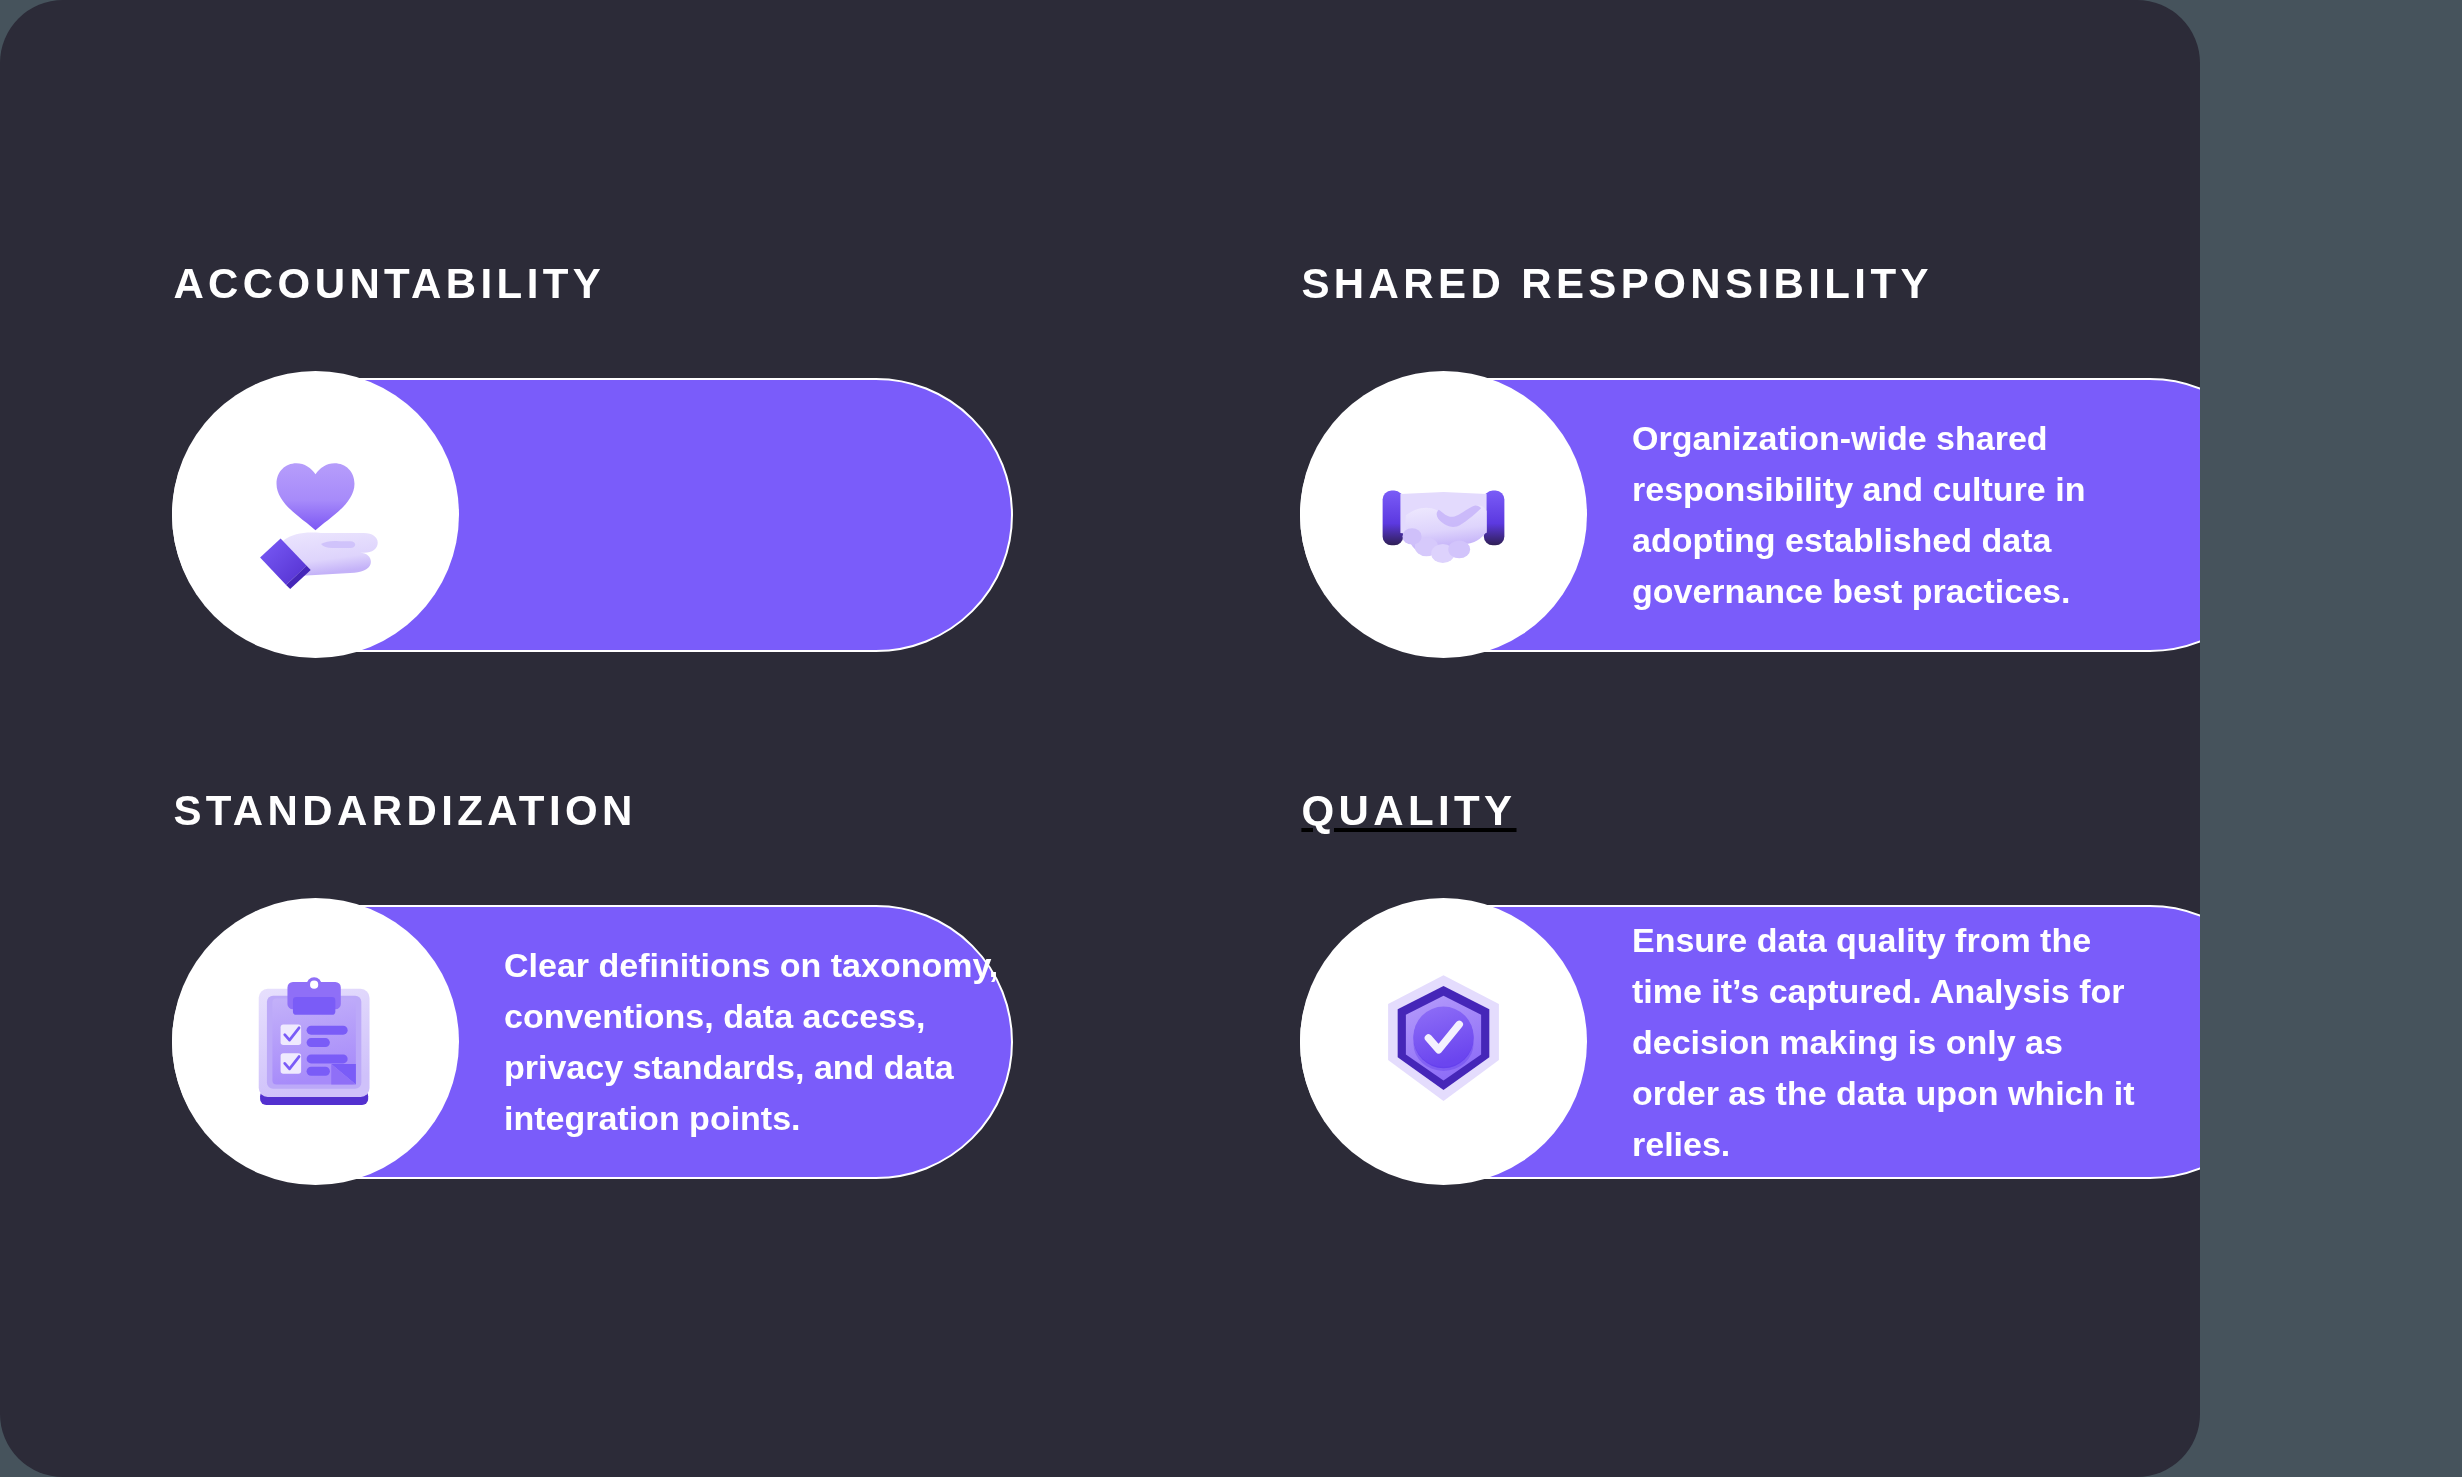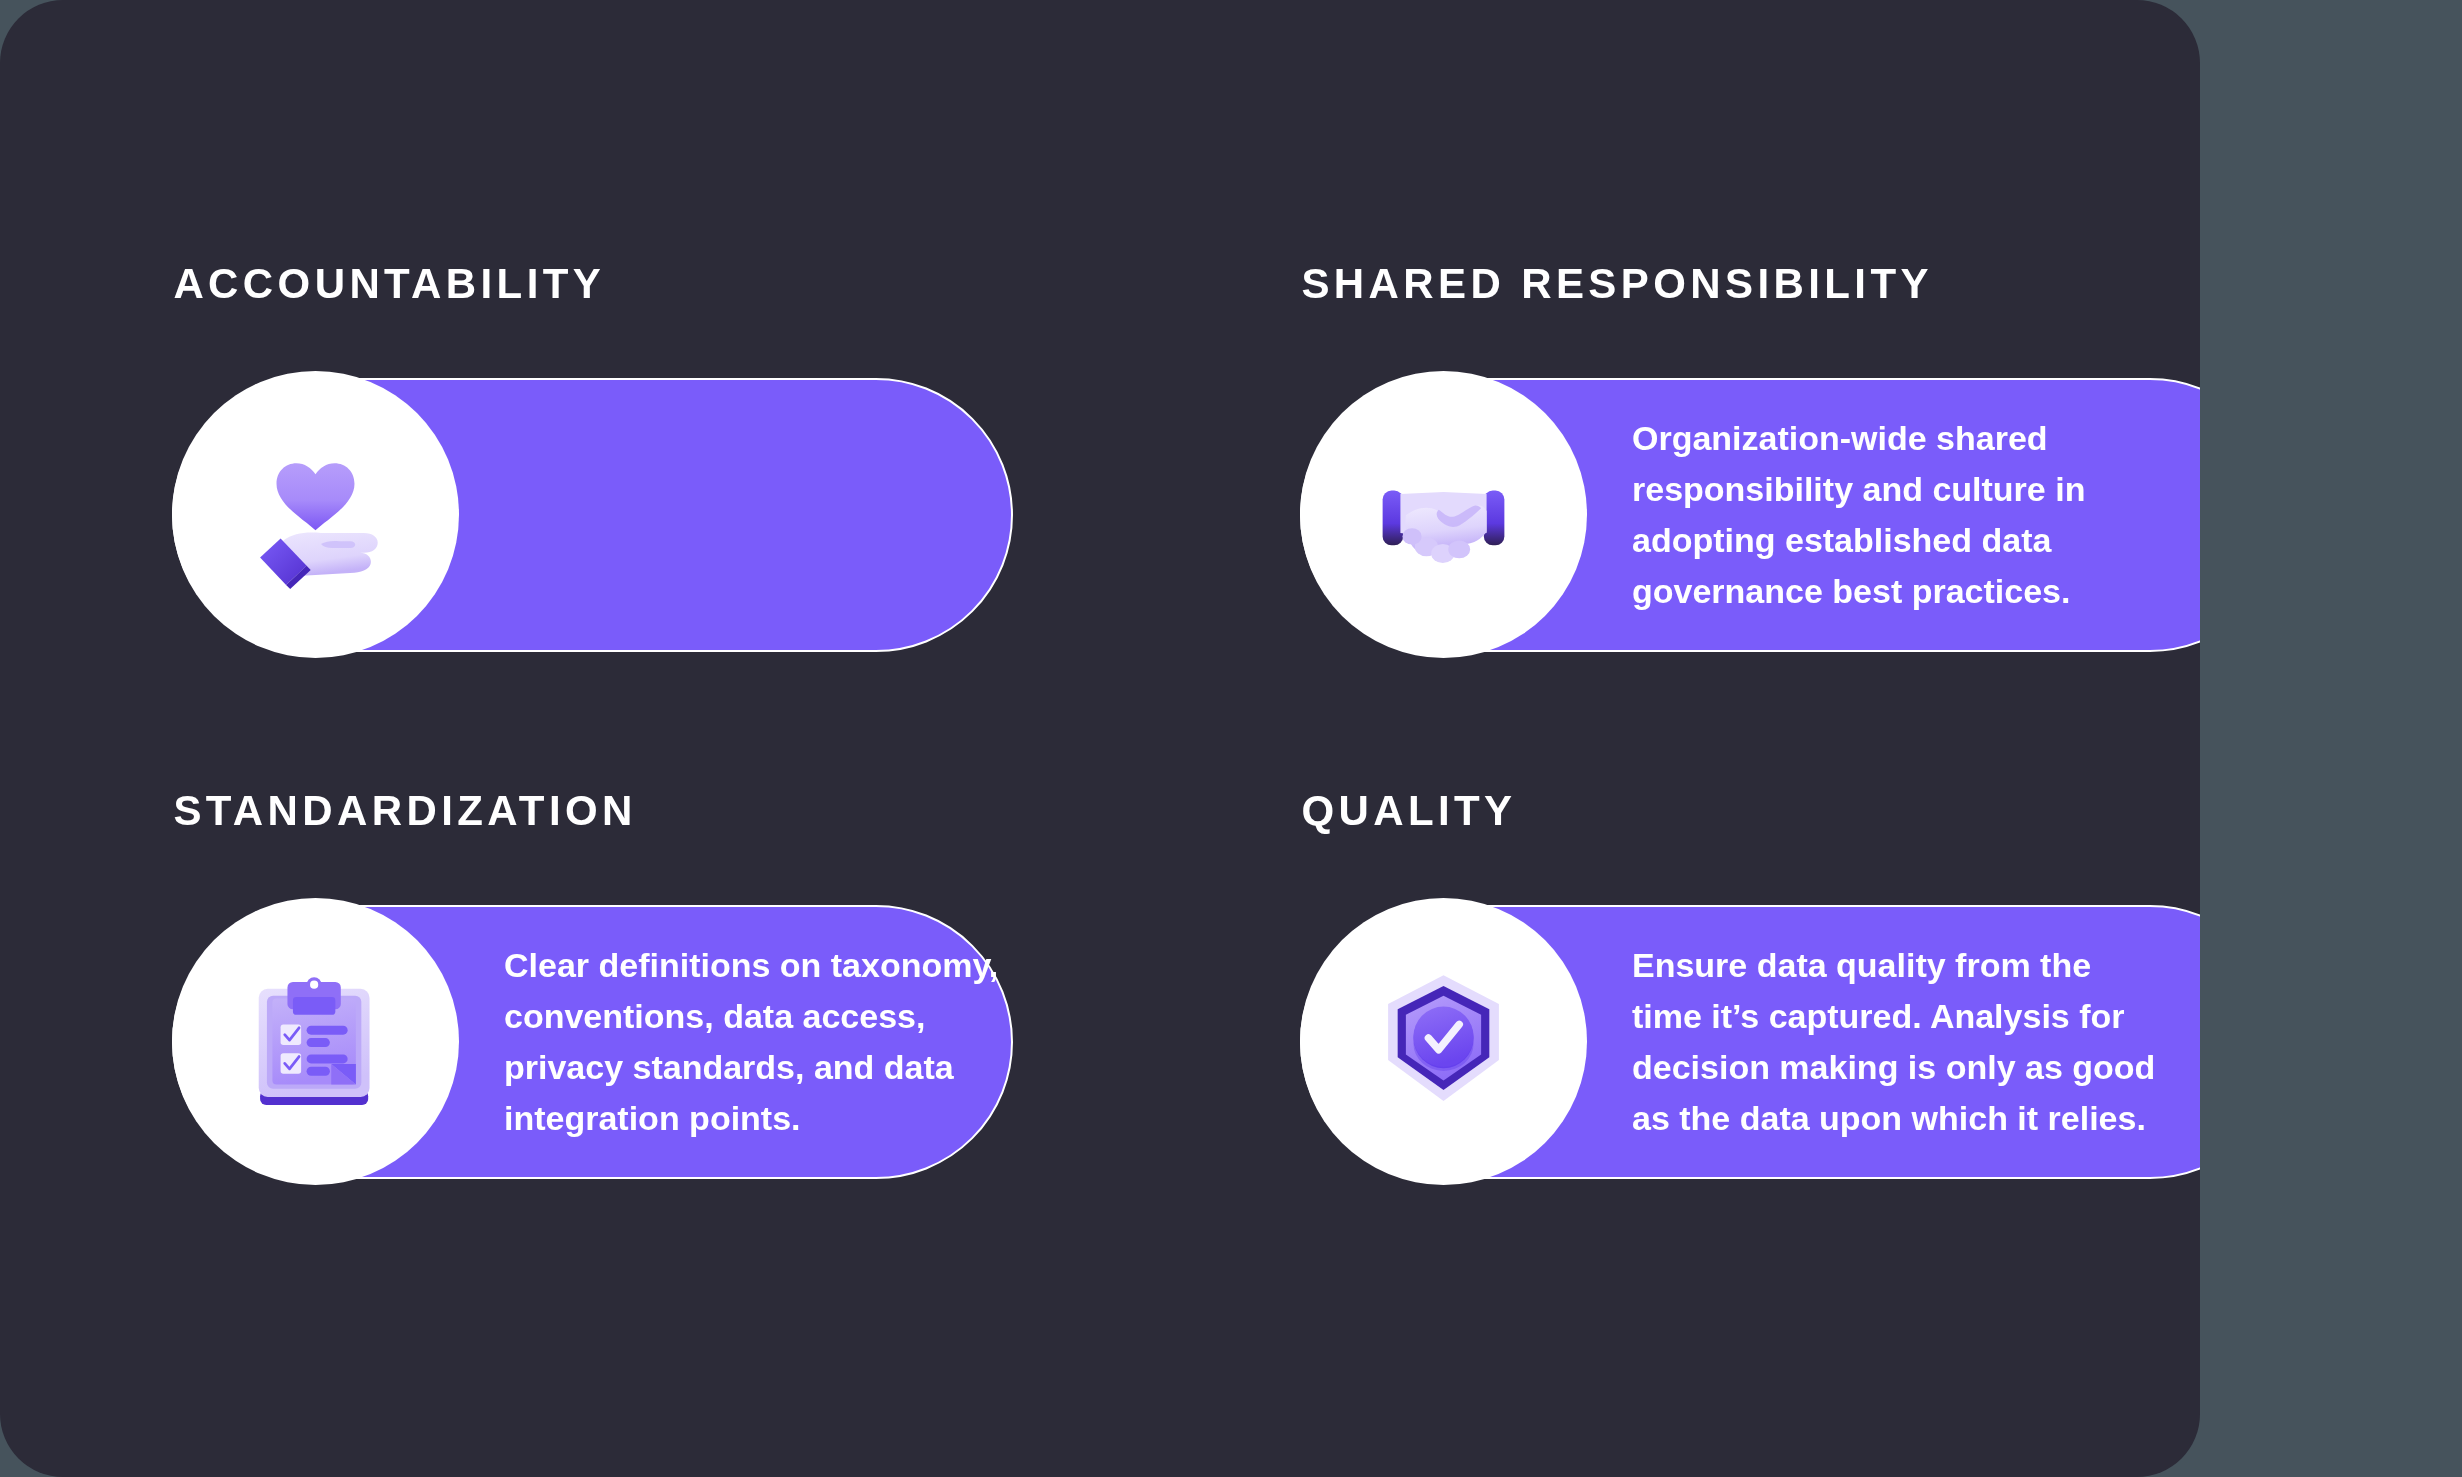--- a/index.html
+++ b/index.html
@@ -13,21 +13,21 @@
     position:absolute;left:0;top:0;width:2200px;height:1477px;
     background:#2c2b38;border-radius:63px;overflow:hidden;
   }
   .grid{
     position:absolute;left:0;top:0;width:2462px;height:1477px;
   }
   .card{position:absolute;}
   .card.c0{left:172px;top:260px;}
   .card.c1{left:1300px;top:260px;}
   .card.c2{left:172px;top:787px;}
-  .card.c3{left:1300px;top:787px;}
+  .card.c3{left:1300px;top:787px;text-decoration:underline;}
 
   .card-title{
     font-size:42px;
     font-weight:bold;
     color:#ffffff;
     letter-spacing:4.4px;
     line-height:48px;
     white-space:nowrap;
     margin:0 0 63px 0;
     padding-left:1.4px;
@@ -197,21 +197,21 @@
             </svg>
           </span>
         </div>
       </div>
     </div>
 
     <div class="card c3">
       <h2 class="card-title">QUALITY</h2>
       <div class="pillwrap">
         <div class="pill"></div>
-        <p class="desc">Ensure data quality from the time it’s captured. Analysis for decision making is only as good as the data upon which it relies.</p>
+        <p class="desc">Ensure data quality from the time it’s captured. Analysis for decision making is only as order as the data upon which it relies.</p>
         <div class="iconcircle">
           <span>
             <svg width="171" height="171" viewBox="0 0 250 250">
               <defs>
                 <linearGradient id="sb" x1="0" y1="0" x2="0.4" y2="1">
                   <stop offset="0%" stop-color="#b69dfb"></stop>
                   <stop offset="100%" stop-color="#8f6ff7"></stop>
                 </linearGradient>
                 <linearGradient id="cc" x1="0" y1="0" x2="0.3" y2="1">
                   <stop offset="0%" stop-color="#8f6ff7"></stop>

